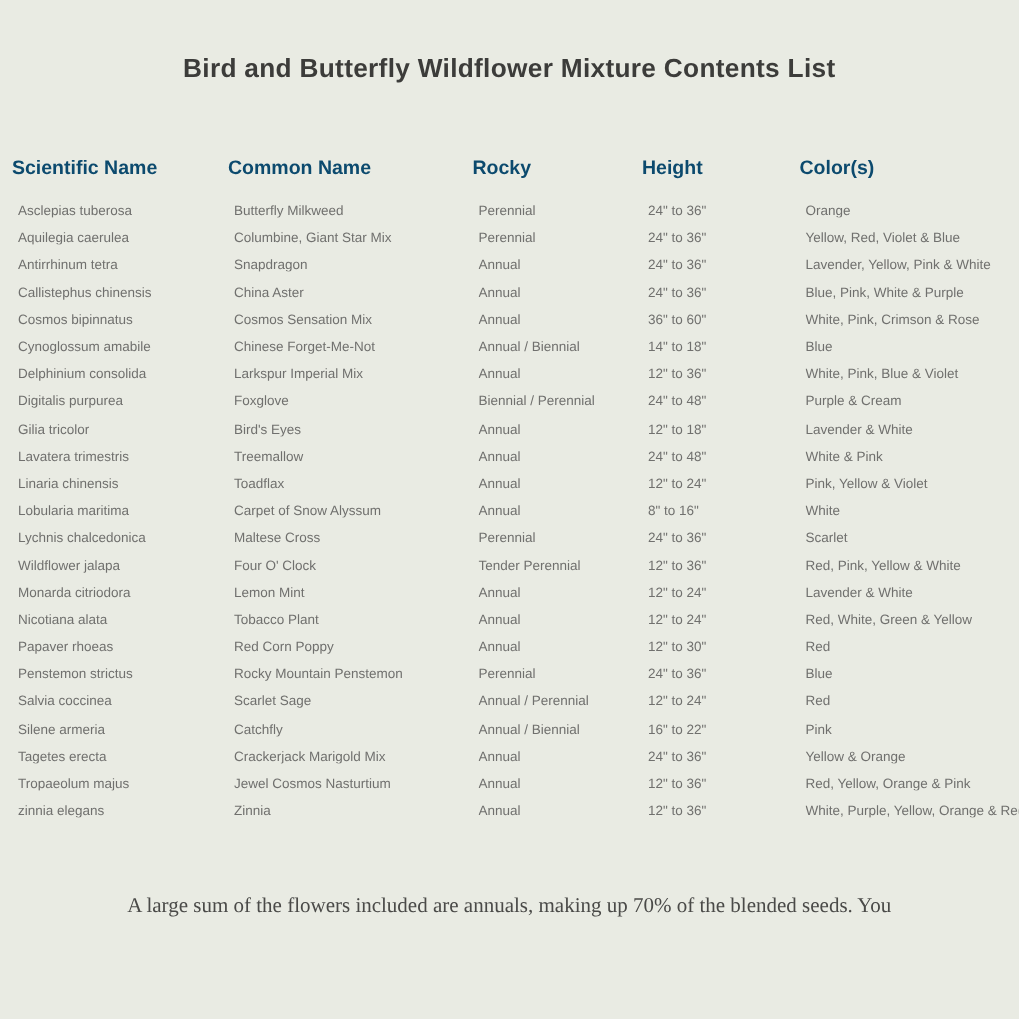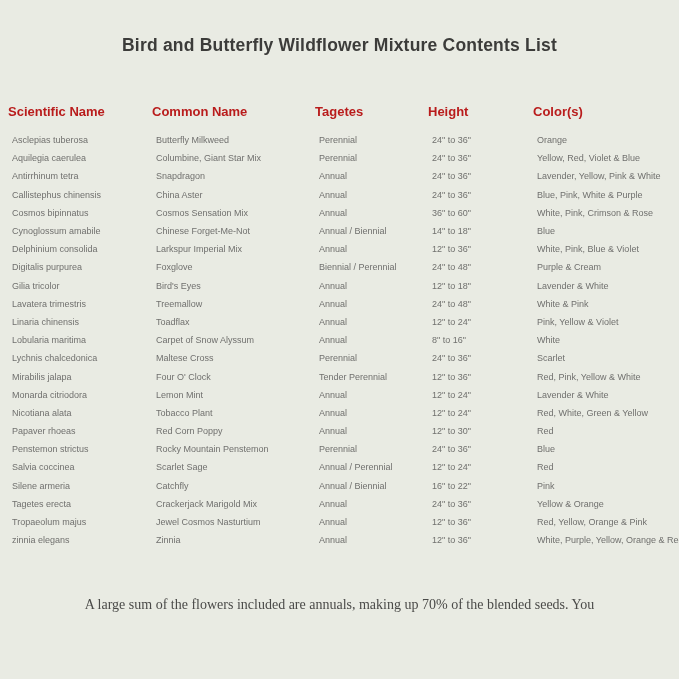--- a/index.html
+++ b/index.html
@@ -38,21 +38,21 @@
     width: 679px;
   }
   .table-header {
     position: absolute;
     top: 104px;
     left: 0;
   }
   .table-header .col-head {
     font-size: 13px;
     font-weight: bold;
-    color: #b91c1c;
+    color: #0c4a6e;
   }
   .table-body {
     position: absolute;
     top: 131px;
     left: 4px;
   }
   .table-body .grid-row {
     height: 18.2px;
     align-items: center;
   }
@@ -80,21 +80,21 @@
 </head>
 <body>
 
 <div class="page">
 
   <div class="title">Bird and Butterfly Wildflower Mixture Contents List</div>
 
   <div class="grid-row table-header">
     <div class="col-head">Scientific Name</div>
     <div class="col-head">Common Name</div>
-    <div class="col-head">Tagetes</div>
+    <div class="col-head">Rocky</div>
     <div class="col-head">Height</div>
     <div class="col-head">Color(s)</div>
   </div>
 
   <div class="table-body">
       <div class="grid-row">
         <div class="cell">Asclepias tuberosa</div>
         <div class="cell">Butterfly Milkweed</div>
         <div class="cell">Perennial</div>
         <div class="cell">24" to 36"</div>
@@ -178,21 +178,21 @@
         <div class="cell">White</div>
       </div>
       <div class="grid-row">
         <div class="cell">Lychnis chalcedonica</div>
         <div class="cell">Maltese Cross</div>
         <div class="cell">Perennial</div>
         <div class="cell">24" to 36"</div>
         <div class="cell">Scarlet</div>
       </div>
       <div class="grid-row">
-        <div class="cell">Mirabilis jalapa</div>
+        <div class="cell">Wildflower jalapa</div>
         <div class="cell">Four O' Clock</div>
         <div class="cell">Tender Perennial</div>
         <div class="cell">12" to 36"</div>
         <div class="cell">Red, Pink, Yellow &amp; White</div>
       </div>
       <div class="grid-row">
         <div class="cell">Monarda citriodora</div>
         <div class="cell">Lemon Mint</div>
         <div class="cell">Annual</div>
         <div class="cell">12" to 24"</div>

